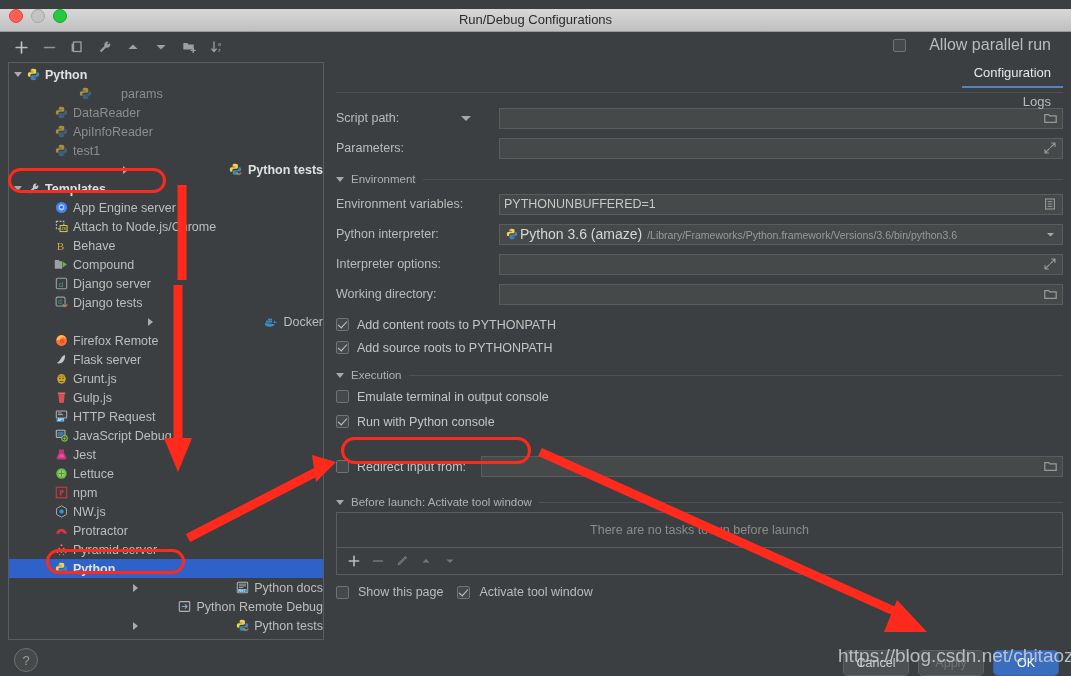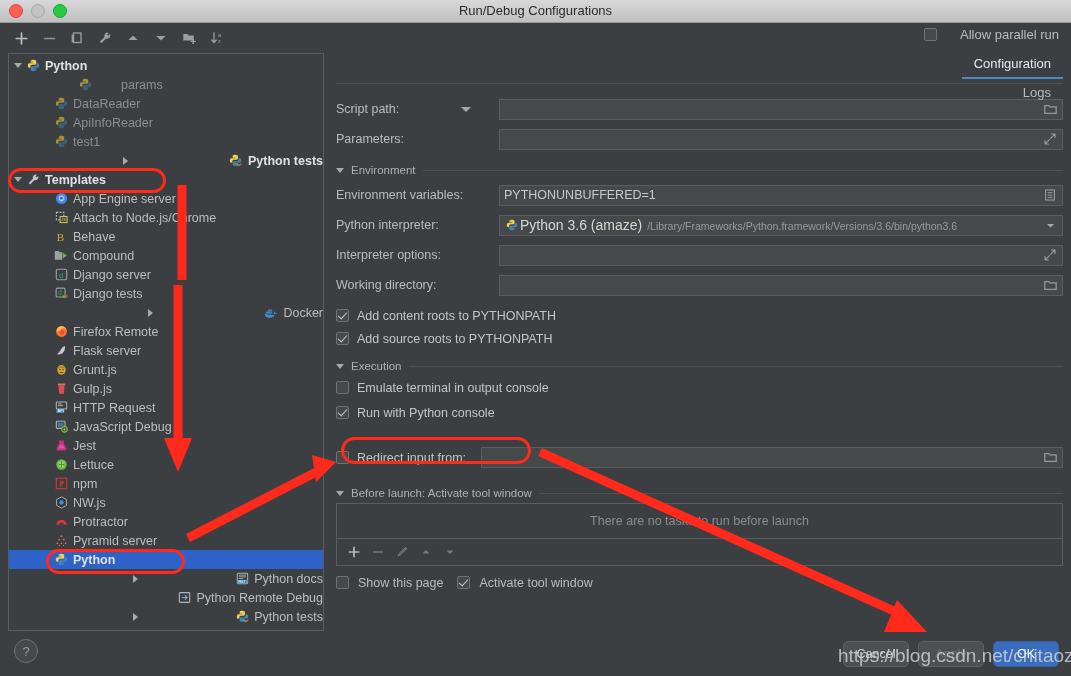--- a/index.html
+++ b/index.html
@@ -9,21 +9,21 @@
     background:#3c3f41;color:#bbbbbb;
     -webkit-font-smoothing:antialiased;
   }
   .window{position:relative;width:1071px;height:676px;overflow:hidden;background:#3c3f41;}
 
   
   .titlebar{
     height:22px;width:100%;
     background:linear-gradient(#d8d8d8,#c0c0c0);
     border-bottom:1px solid #9a9a9a;
-    display:flex;align-items:center;position:relative;
+    display:flex;position:relative;margin-top:9px;
   }
   .traffic{display:flex;gap:8px;padding-left:9px;}
   .dot{width:12px;height:12px;border-radius:50%;}
   .dot.red{background:#ff5f57;border:1px solid #e0443e;}
   .dot.yellow{background:#c3c3c3;border:1px solid #a6a6a6;}
   .dot.green{background:#28c840;border:1px solid #13ab2d;}
   .win-title{
     position:absolute;left:0;right:0;text-align:center;
     font-size:13px;color:#2b2b2b;font-weight:500;line-height:22px;
   }
@@ -32,22 +32,22 @@
   .toolbar{
     height:30px;display:flex;align-items:center;
     padding-left:8px;gap:2px;position:relative;background:#3c3f41;
   }
   .tb-btn{
     width:26px;height:24px;display:flex;align-items:center;justify-content:center;
     color:#9aa0a6;
   }
   .tb-btn svg{display:block;}
   .allow-par{
-    position:absolute;right:12px;top:4px;display:flex;align-items:center;gap:23px;
-    font-size:13px;color:#bbbbbb;
+    position:absolute;right:20px;top:4px;display:flex;align-items:center;gap:23px;
+    font-size:16px;color:#bbbbbb;
   }
 
   
   .split{display:flex;height:578px;padding:0 8px 0 8px;box-sizing:border-box;}
 
   
   .tree-wrap{
     width:316px;box-sizing:border-box;
     border:1px solid #5a5d5f;background:#3c3f41;
     overflow:hidden;position:relative;
@@ -123,21 +123,21 @@
   }
   .tasks-empty{
     height:34px;display:flex;align-items:center;justify-content:center;
     font-size:12.5px;color:#8c8c8c;
   }
   .tasks-toolbar{
     height:26px;border-top:1px solid #5a5d5f;display:flex;align-items:center;gap:6px;padding-left:8px;color:#8d8d8d;
   }
   .tasks-toolbar .tbi{width:18px;height:18px;display:flex;align-items:center;justify-content:center;}
 
-  .bottom-cbs{display:flex;align-items:flex-start;gap:9px;margin-top:10px;font-size:12.5px;}
+  .bottom-cbs{display:flex;align-items:center;gap:9px;margin-top:10px;font-size:12.5px;}
 
   
   .footer{
     height:46px;display:flex;align-items:center;justify-content:flex-end;
     padding:0 12px 0 12px;position:relative;box-sizing:border-box;
   }
   .help{
     position:absolute;left:14px;top:8px;width:22px;height:22px;border-radius:50%;
     border:1px solid #6d7173;color:#9a9a9a;font-size:13px;
     display:flex;align-items:center;justify-content:center;background:#45494a;

